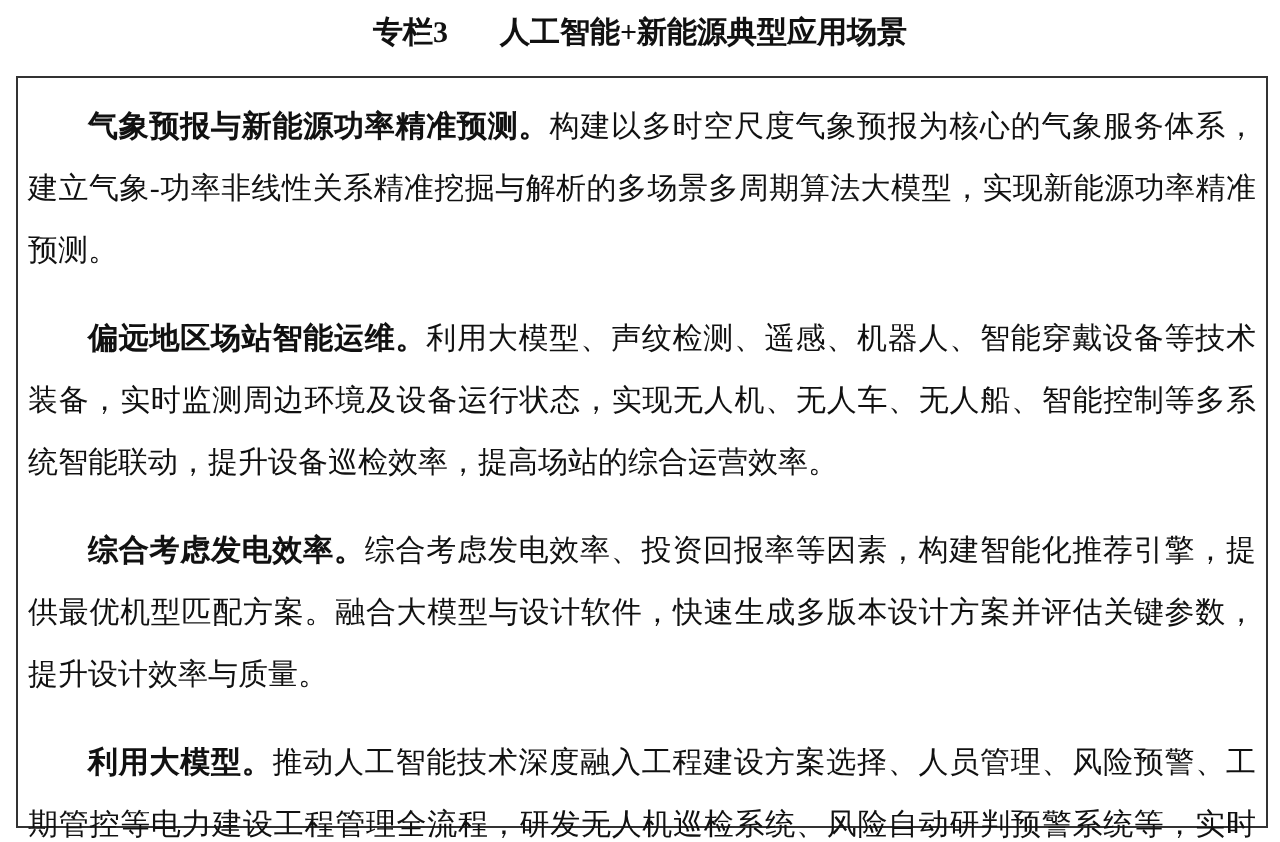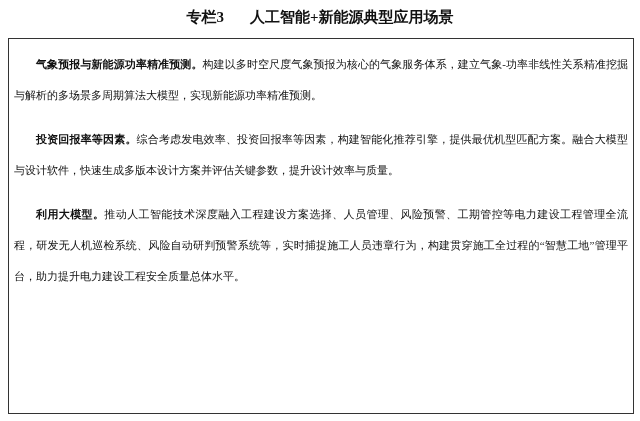--- a/index.html
+++ b/index.html
@@ -30,21 +30,21 @@
     position: absolute;
     left: 8px;
     top: 38px;
     width: 626px;
     height: 376px;
     border: 1.5px solid #333333;
     background: #ffffff;
     padding: 10px 5px 6px 5px;
   }
   .para {
-    font-size: 11px;
+    font-size: 15px;
     line-height: 31px;
     text-indent: 2em;
     text-align: justify;
     margin-bottom: 13px;
     color: #111111;
   }
   .para:last-child { margin-bottom: 0; }
   .para .lead { font-weight: bold; }
 </style>
 </head>
@@ -53,20 +53,21 @@
 <div class="page">
 
   <div class="doc-title">
     <span class="title-label">专栏3</span><span>人工智能+新能源典型应用场景</span>
   </div>
 
   <div class="content-box">
 
     <p class="para"><span class="lead">气象预报与新能源功率精准预测。</span><span>构建以多时空尺度气象预报为核心的气象服务体系，建立气象-功率非线性关系精准挖掘与解析的多场景多周期算法大模型，实现新能源功率精准预测。</span></p>
 
+    <p class="para"><span class="lead">偏远地区场站智能运维。</span><span>利用大模型、声纹检测、遥感、机器人、智能穿戴设备等技术装备，实时监测周边环境及设备运行状态，实现无人机、无人车、无人船、智能控制等多系统智能联动，提升设备巡检效率，提高场站的综合运营效率。</span></p>
 
-    <p class="para"><span class="lead">投资回报率等因素。</span><span>综合考虑发电效率、投资回报率等因素，构建智能化推荐引擎，提供最优机型匹配方案。融合大模型与设计软件，快速生成多版本设计方案并评估关键参数，提升设计效率与质量。</span></p>
+    <p class="para"><span class="lead">综合考虑发电效率。</span><span>综合考虑发电效率、投资回报率等因素，构建智能化推荐引擎，提供最优机型匹配方案。融合大模型与设计软件，快速生成多版本设计方案并评估关键参数，提升设计效率与质量。</span></p>
 
     <p class="para"><span class="lead">利用大模型。</span><span>推动人工智能技术深度融入工程建设方案选择、人员管理、风险预警、工期管控等电力建设工程管理全流程，研发无人机巡检系统、风险自动研判预警系统等，实时捕捉施工人员违章行为，构建贯穿施工全过程的“智慧工地”管理平台，助力提升电力建设工程安全质量总体水平。</span></p>
 
   </div>
 
 </div>
 
 </body></html>

